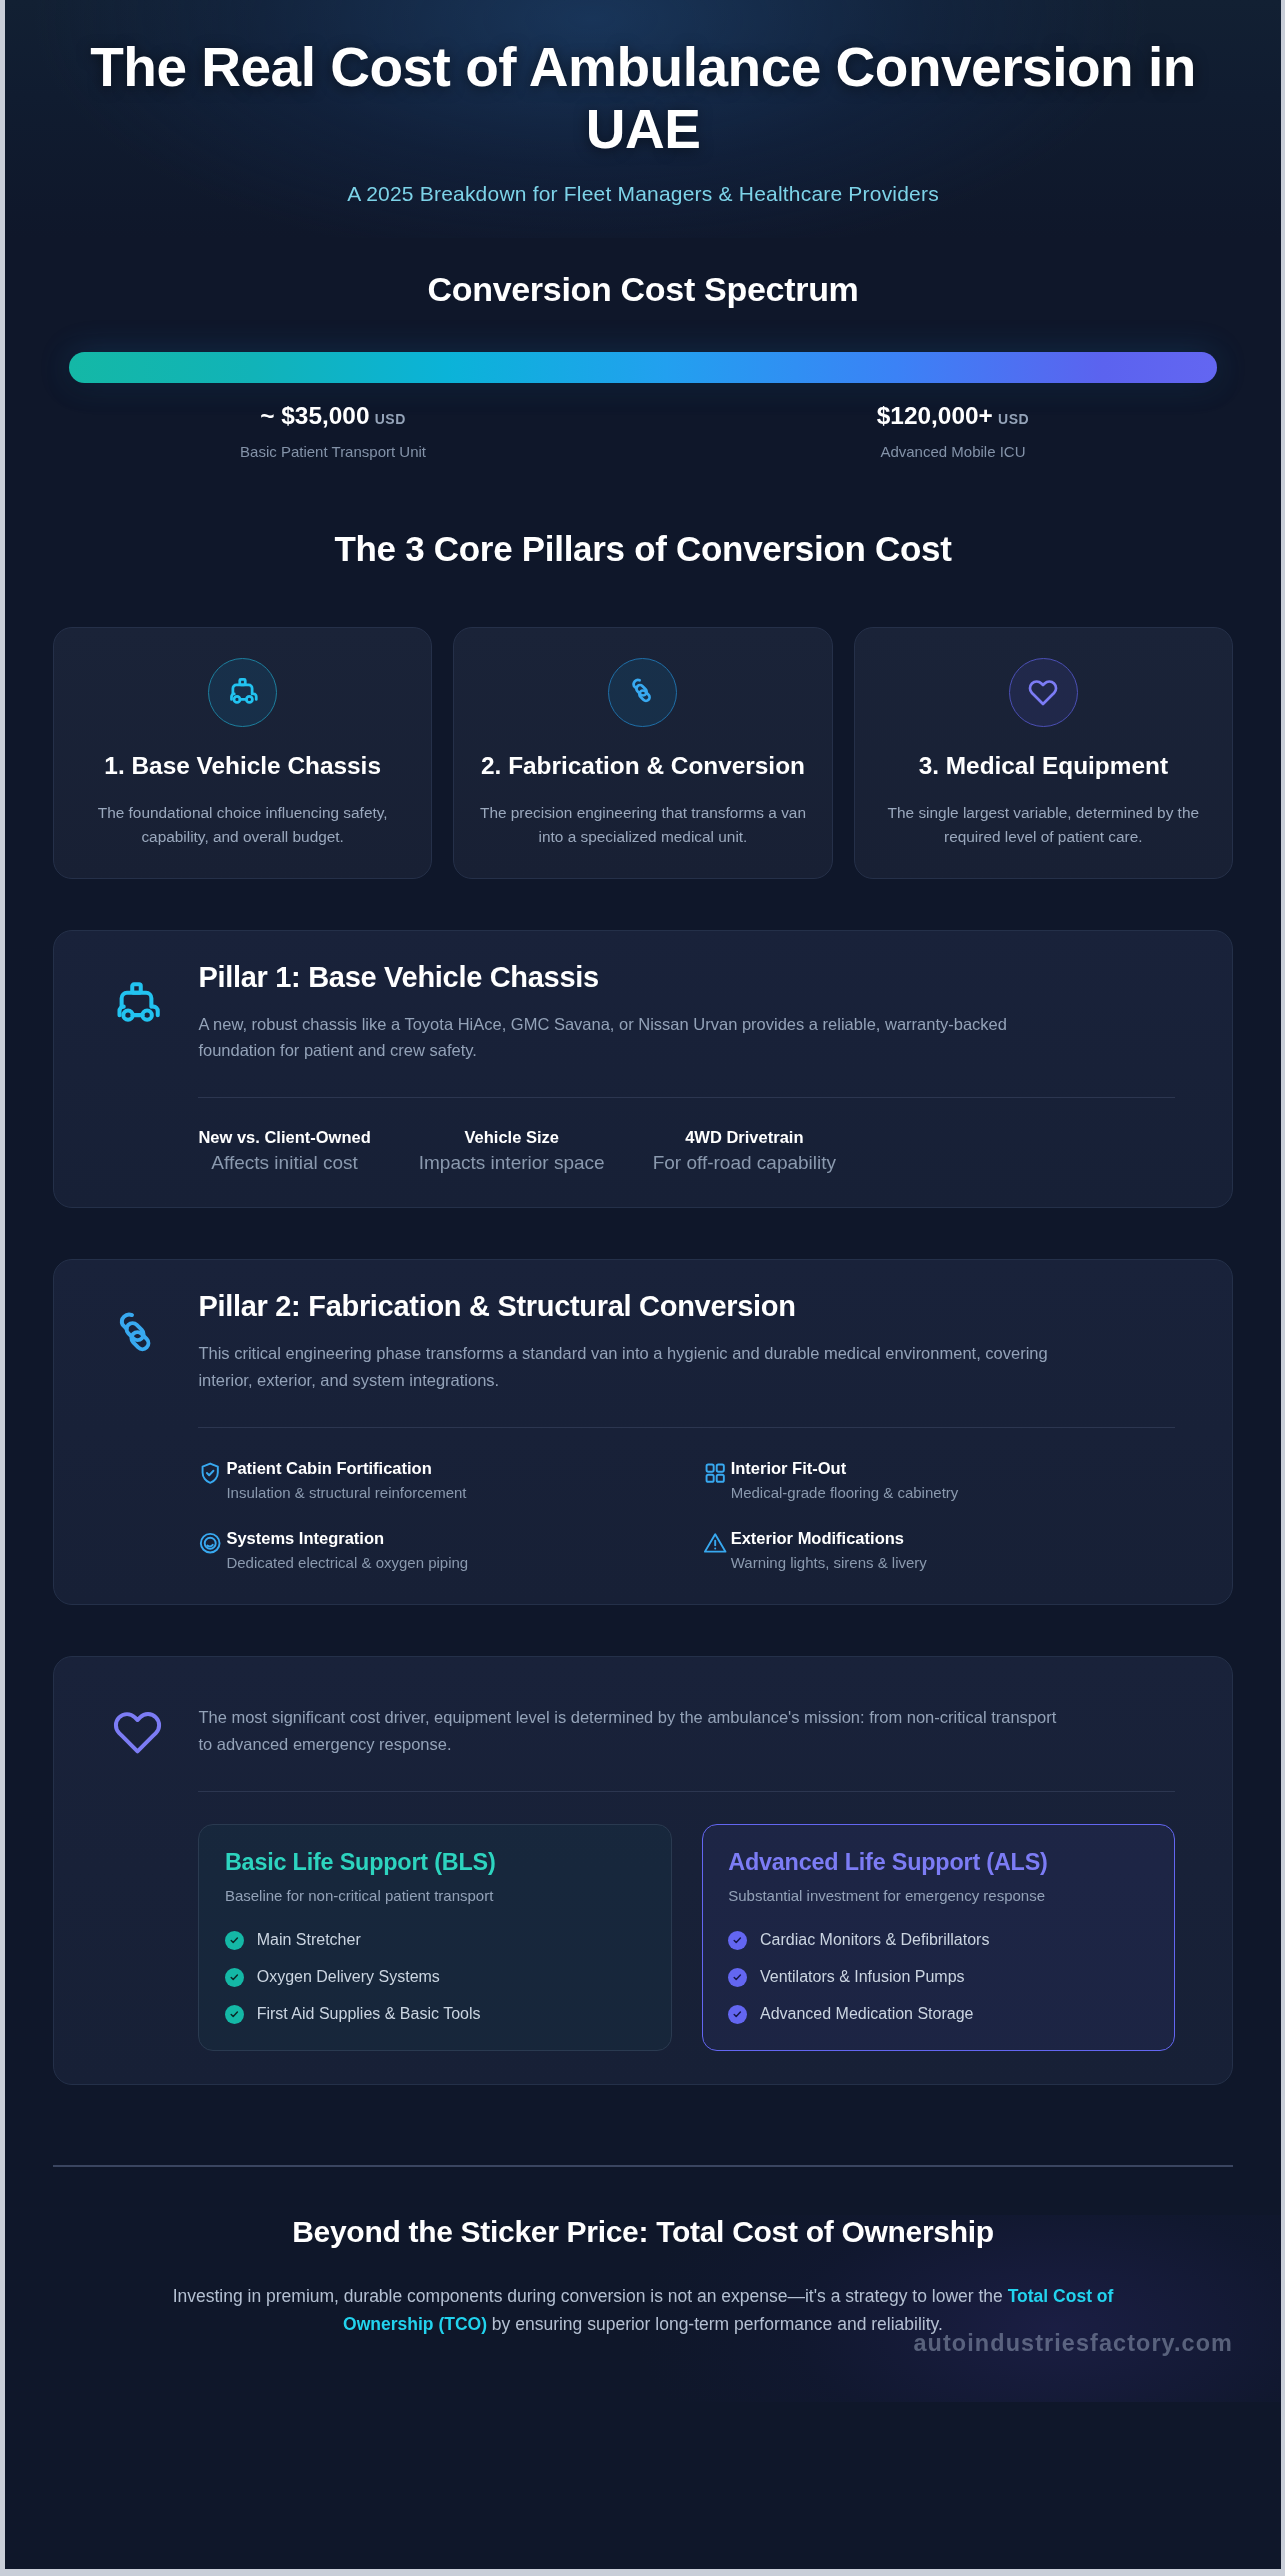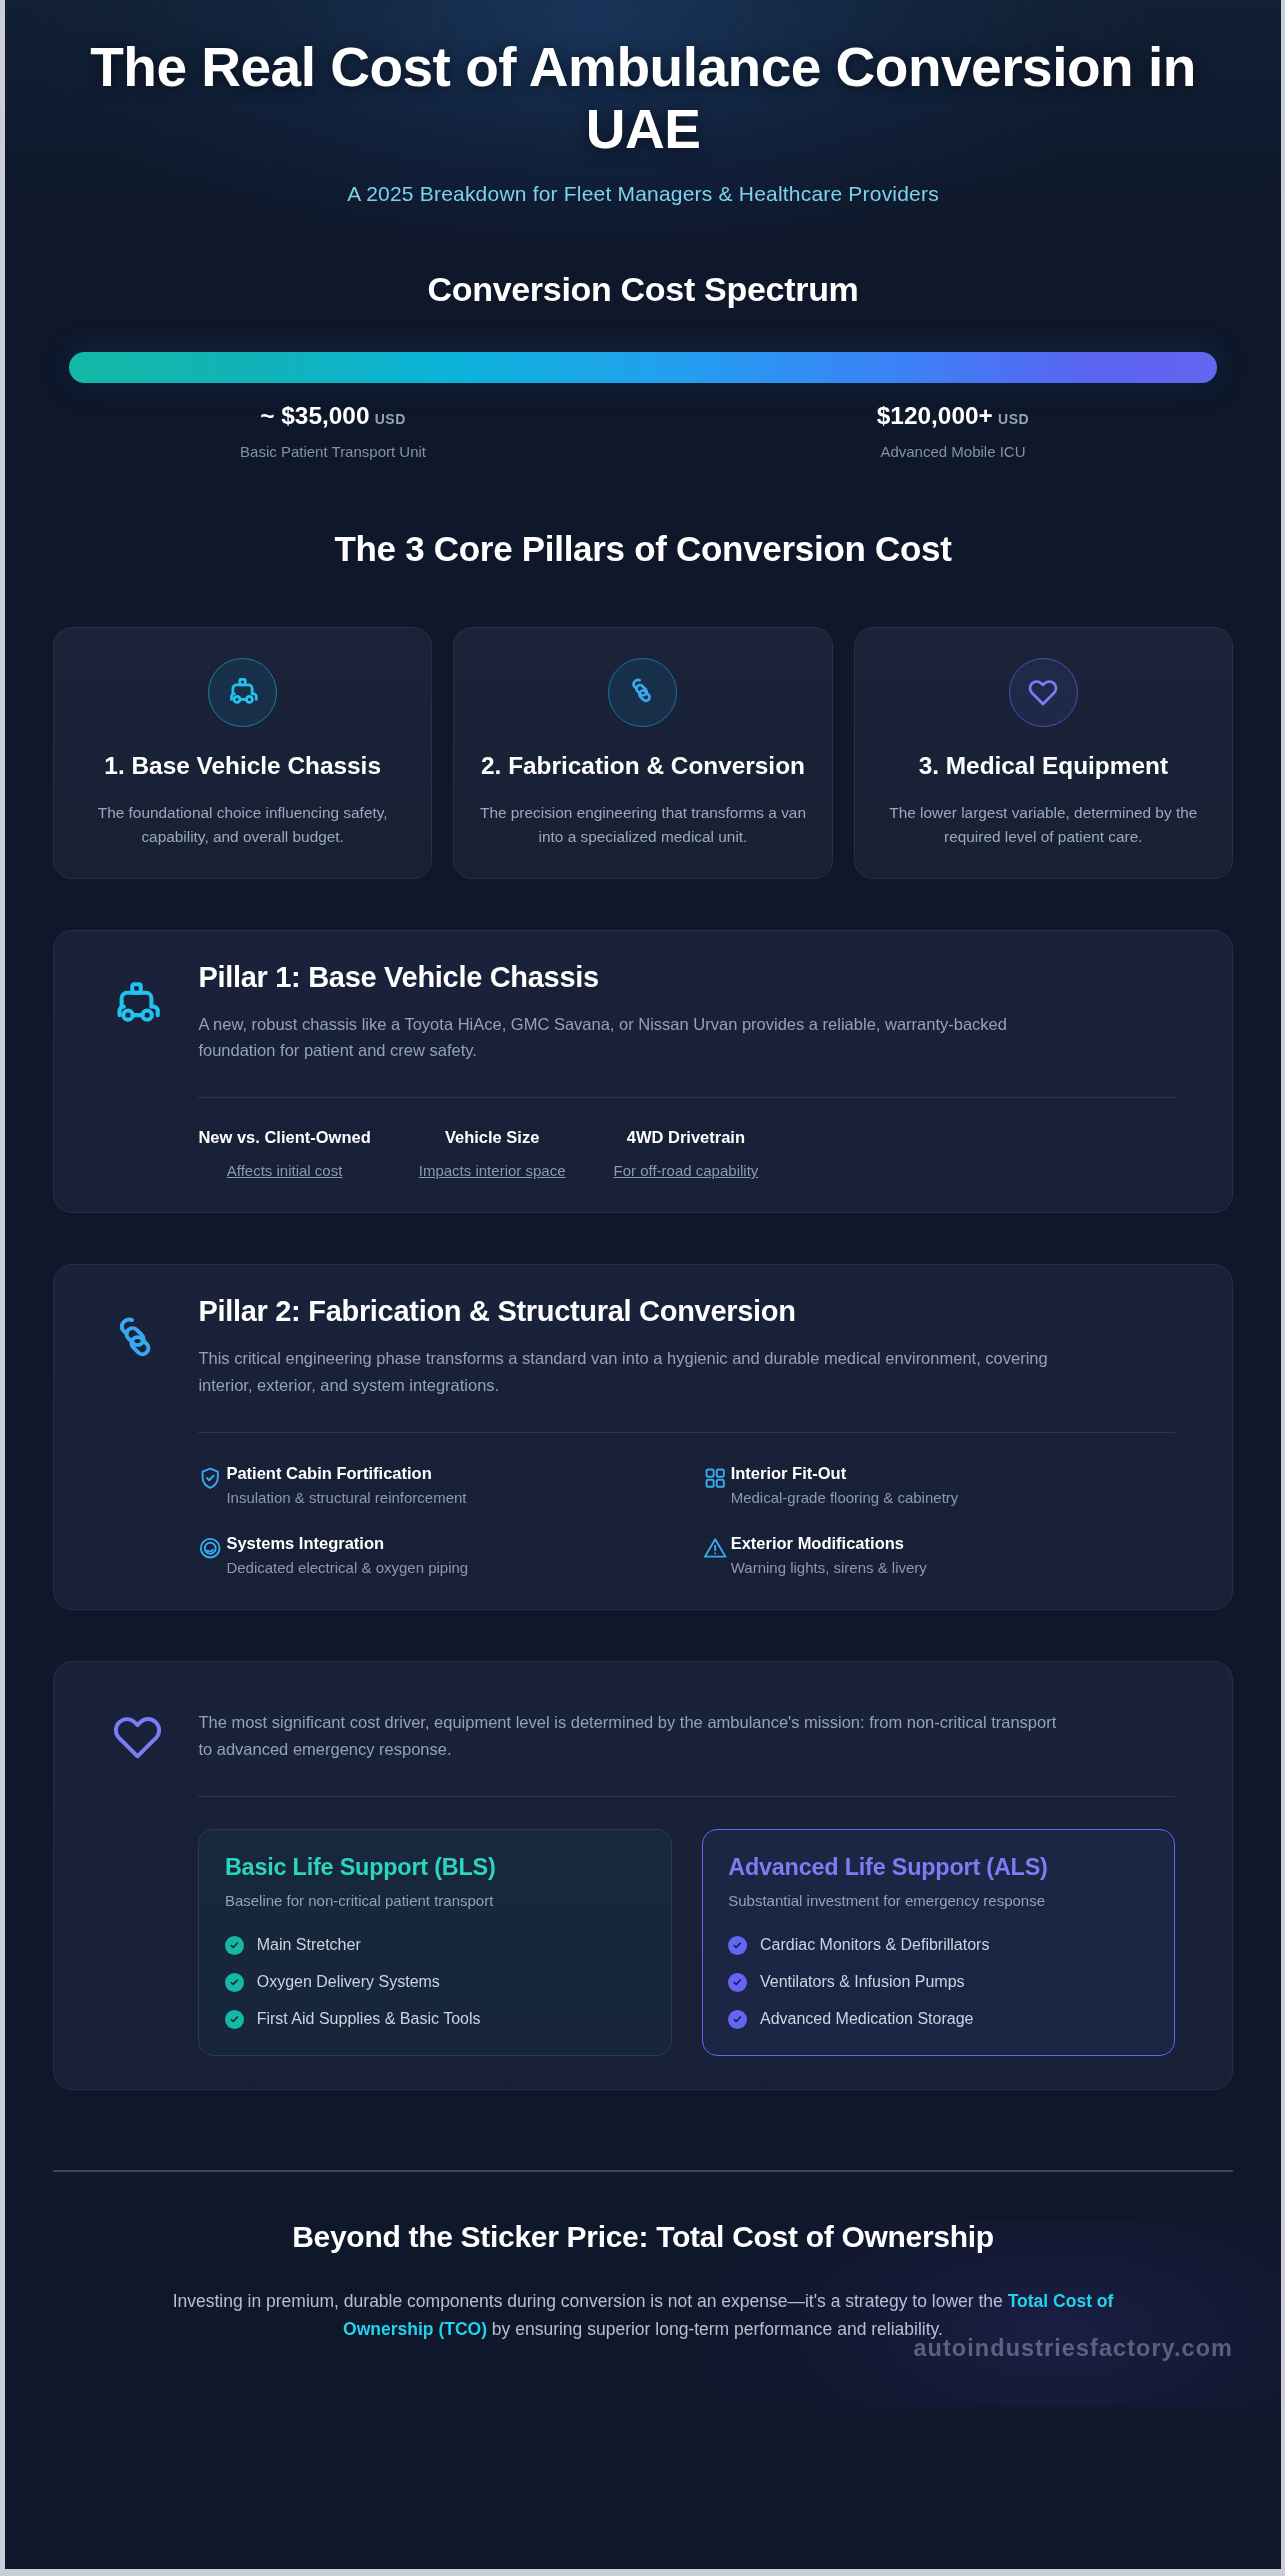--- a/index.html
+++ b/index.html
@@ -105,21 +105,21 @@
   .panel-icon { flex:0 0 64px; padding-top:18px; }
   .panel-body { flex:1 1 auto; }
   .panel-title { font-size:29px; font-weight:bold; color:#ffffff; letter-spacing:-0.3px; }
   .panel-desc { margin-top:17px; font-size:16.5px; line-height:1.62; color:#93a2b8; max-width:861px; }
   .panel-rule { margin-top:33px; height:1.1px; background:#2c3650; }
 
   
   .feat-row { display:flex; gap:8px; margin-top:30px; }
   .feat { margin-right:40px; text-align:center; }
   .feat-name { font-size:16.5px; font-weight:bold; color:#ffffff; }
-  .feat-sub { margin-top:15px; font-size:15px; color:#8a99ae;text-decoration:underline; }
+  .feat-sub { margin-top:5px; font-size:19px; color:#8a99ae; }
 
   
   .grid2 { margin-top:31px; display:grid; grid-template-columns:1fr 1fr; gap:28px 32px; }
   .g2item { display:flex; align-items:flex-start; }
   .g2icon { flex:0 0 28px; padding-top:2.1px; }
   .g2name { font-size:16.5px; font-weight:bold; color:#ffffff; }
   .g2sub { margin-top:6.4px; font-size:15px; color:#8a99ae; }
 
   
   .sup-row { margin-top:32px; display:flex; gap:30px; }
@@ -226,21 +226,21 @@
       <div class="pcard-desc">The precision engineering that transforms a van into a specialized medical unit.</div>
     </div>
 
     <div class="pcard pc3">
       <div class="pcard-icon">
         <svg width="32" height="32" viewBox="0 0 24 24" fill="none" stroke="#7c7cf5" stroke-width="2" stroke-linecap="round" stroke-linejoin="round">
           <path d="M20.3 5.6a5 5 0 0 0-7.1 0L12 6.8l-1.2-1.2a5 5 0 0 0-7.1 7.1l1.2 1.2L12 21l7.1-7.1 1.2-1.2a5 5 0 0 0 0-7.1z"></path>
         </svg>
       </div>
       <div class="pcard-title">3. Medical Equipment</div>
-      <div class="pcard-desc">The lower largest variable, determined by the required level of patient care.</div>
+      <div class="pcard-desc">The single largest variable, determined by the required level of patient care.</div>
     </div>
   </div>
 
   <section class="panel">
     <div class="panel-icon">
       <svg width="51" height="51" viewBox="0 0 24 24" fill="none" stroke="#22c3f0" stroke-width="1.9" stroke-linecap="round" stroke-linejoin="round">
         <rect x="10" y="2.5" width="4" height="4" rx="0.8"></rect>
         <path d="M4 17v-2a2 2 0 0 1 2-2h0"></path>
         <path d="M5 13V9a2.5 2.5 0 0 1 2.5-2.5h9A2.5 2.5 0 0 1 19 9v4"></path>
         <path d="M20 13h0a2 2 0 0 1 2 2v2"></path>

